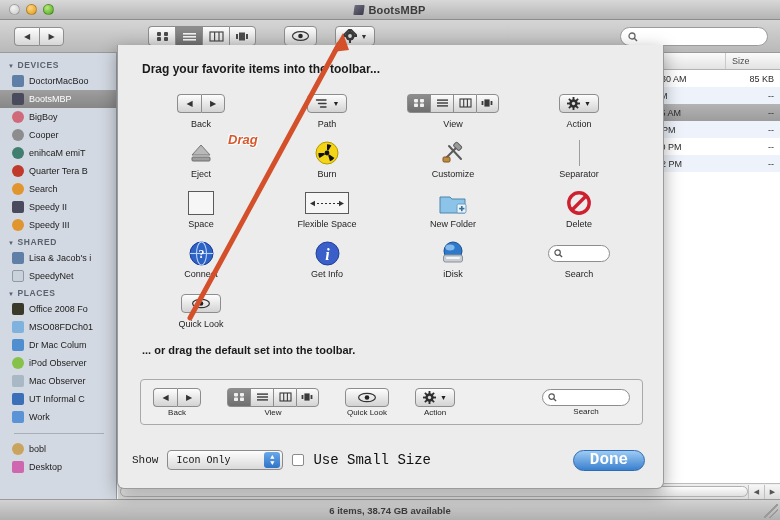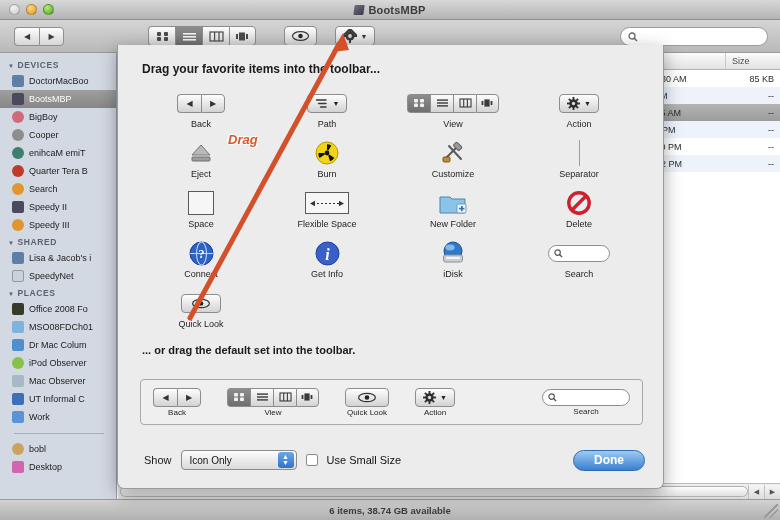--- a/index.html
+++ b/index.html
@@ -225,45 +225,45 @@
   .defaultset {
     margin: 7px 20px 0 22px; height: 46px;
     background: #efefef; border: 1px solid #a9a9a9; border-radius: 4px;
     display: flex; align-items: center; padding: 0 12px; gap: 26px;
   }
   .dgroup { display: flex; flex-direction: column; align-items: center; }
   .dgroup .dlabel { font-size: 8px; color: #1e1e1e; margin-top: 1px; }
 
   .sheet-foot {
     margin-top: auto; height: 56px;
-    display: flex; align-items: center; padding: 0 18px 0 26px; gap: 9px;
+    display: flex; align-items: center; padding: 0 18px 0 14px; gap: 9px; font-family: Liberation Mono, monospace;
   }
   .showlabel { font-size: 11px; color: #1a1a1a; }
   .popup {
     width: 116px; height: 20px;
     background: linear-gradient(to bottom,#fdfdfd,#dadada);
     border: 1px solid #8b8b8b; border-radius: 4px;
     display: flex; align-items: center; padding-left: 8px;
     font-size: 10px; color: #111; position: relative;
   }
   .popup .arrows {
     position: absolute; right: 2px; top: 1px; width: 16px; height: 16px;
     background: linear-gradient(to bottom,#6aa9e9,#2f72c8);
     border-radius: 3px; color: #fff; font-size: 7px;
     display: flex; flex-direction: column; align-items: center; justify-content: center;
     line-height: 6px;
   }
   .chk { width: 12px; height: 12px; background: #fff; border: 1px solid #8b8b8b; border-radius: 2px; }
-  .chklabel { font-size: 11px; color: #111; }
+  .chklabel { font-size: 14px; color: #111; }
   .donebtn {
     margin-left: auto;
     width: 72px; height: 21px; border-radius: 11px;
     background: linear-gradient(to bottom,#9ecbf4,#3a80cf);
     border: 1px solid #2f6bb0;
-    color: #fff; font-size: 12px; font-weight: bold;
+    color: #fff; font-size: 16px; font-weight: bold;
     display: flex; align-items: center; justify-content: center;
   }
 
   
   .ghost {
     position: absolute; color: rgba(70,70,70,.35);
     font-size: 9px; pointer-events: none;
   }
 
   

